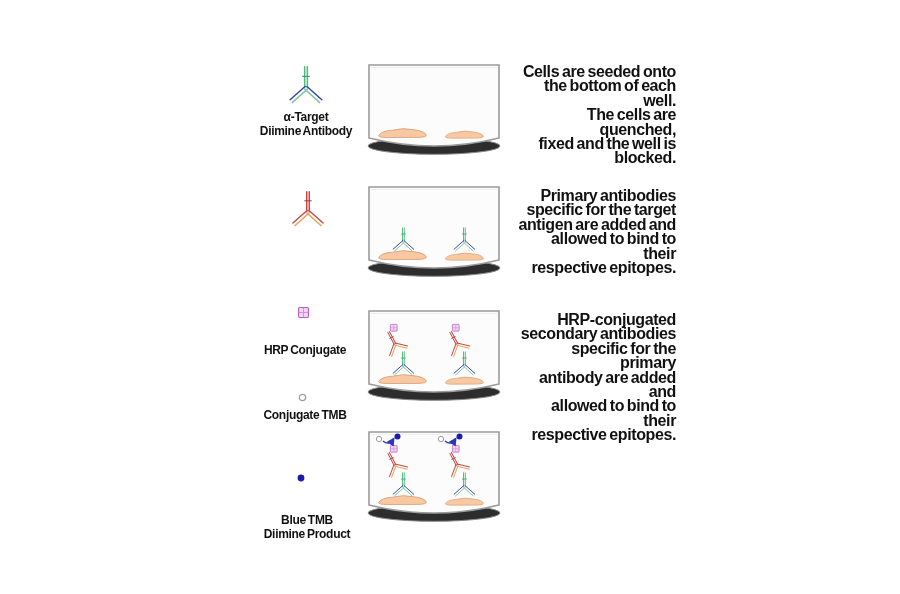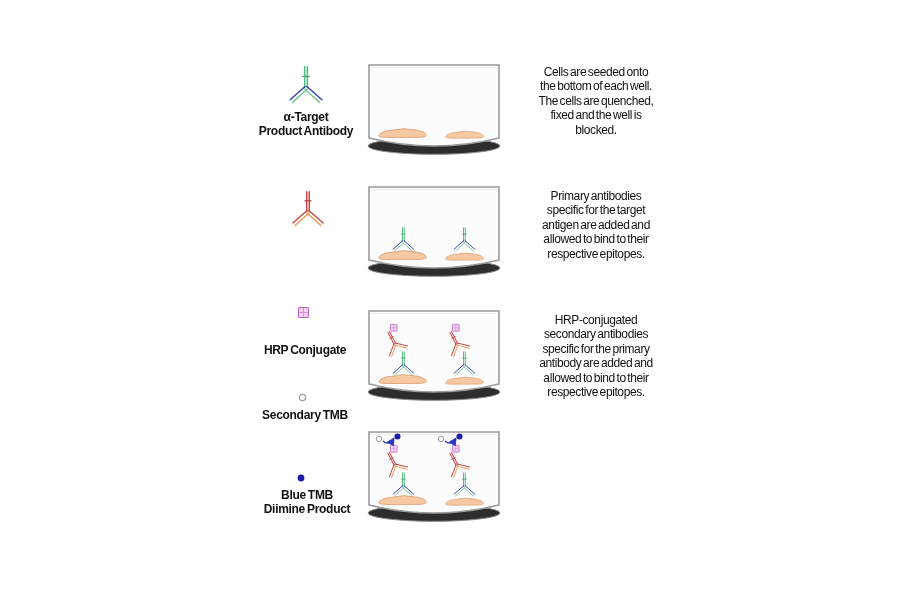--- a/index.html
+++ b/index.html
@@ -6,22 +6,22 @@
   #canvas{
     position:relative;width:900px;height:594px;background:#ffffff;overflow:hidden;
     font-family:"Liberation Sans",sans-serif;color:#111111;
   }
   .abs{position:absolute;}
   .lbl{
     position:absolute;font-weight:bold;font-size:12px;line-height:13.8px;
     letter-spacing:-0.3px;word-spacing:-1px;text-align:center;white-space:pre-line;
   }
   .desc{
-    position:absolute;width:160px;font-weight:normal;font-size:12px;line-height:14.4px;
-    letter-spacing:-0.4px;word-spacing:-1.3px;text-align:center;white-space:pre-line;
+    position:absolute;width:160px;font-weight:bold;font-size:16px;line-height:14.4px;
+    letter-spacing:-0.4px;word-spacing:-1.3px;text-align:right;white-space:pre-line;
   }
   svg.well{position:absolute;width:140px;height:100px;}
   svg.defs{position:absolute;width:0;height:0;}
 </style>
 </head>
 <body>
 
 <div id="canvas">
 
   <svg class="defs" aria-hidden="true">
@@ -70,40 +70,40 @@
         <path d="M5,3 L135,3 L135,76 Q70,92 5,76 Z" fill="#fcfcfc" stroke="#9b9b9b" stroke-width="1.6"></path>
         <path d="M7,5.5 L133,5.5" stroke="#eeeeee" stroke-width="1" fill="none"></path>
       </g>
     </defs>
   </svg>
 
   <svg class="abs" style="left:283px;top:64px" width="46" height="42" viewBox="0 0 40 44">
     <use href="#ab-green"></use>
   </svg>
   <div class="lbl" style="left:230px;top:111px;width:152px">α-Target
-Product Antibody</div>
+Diimine Antibody</div>
 
   <svg class="abs" style="left:286px;top:189px" width="44" height="40" viewBox="0 0 40 44">
     <use href="#ab-red"></use>
   </svg>
 
   <svg class="abs" style="left:298px;top:307px" width="11" height="11" viewBox="0 0 10 10">
     <use href="#hrp"></use>
   </svg>
   <div class="lbl" style="left:230px;top:344px;width:150px">HRP Conjugate</div>
 
   <svg class="abs" style="left:298px;top:393px" width="9" height="9" viewBox="0 0 9 9">
     <circle cx="4.5" cy="4.5" r="3.2" fill="#ffffff" stroke="#9d9d9d" stroke-width="1.2"></circle>
   </svg>
-  <div class="lbl" style="left:230px;top:409px;width:150px">Secondary TMB</div>
+  <div class="lbl" style="left:230px;top:409px;width:150px">Conjugate TMB</div>
 
   <svg class="abs" style="left:296px;top:473px" width="10" height="10" viewBox="0 0 10 10">
     <circle cx="5" cy="5" r="3.4" fill="#1c1cab"></circle>
   </svg>
-  <div class="lbl" style="left:230px;top:489px;width:154px">Blue TMB
+  <div class="lbl" style="left:230px;top:514px;width:154px">Blue TMB
 Diimine Product</div>
 
   <svg class="well" style="left:364px;top:62px" viewBox="0 0 140 100">
     <use href="#well-shell"></use>
     <g>
       <use href="#cell" transform="translate(13,64) scale(0.85)"></use>
       <use href="#cell" transform="translate(80,67) scale(0.68)"></use>
     </g>
   </svg>
 

